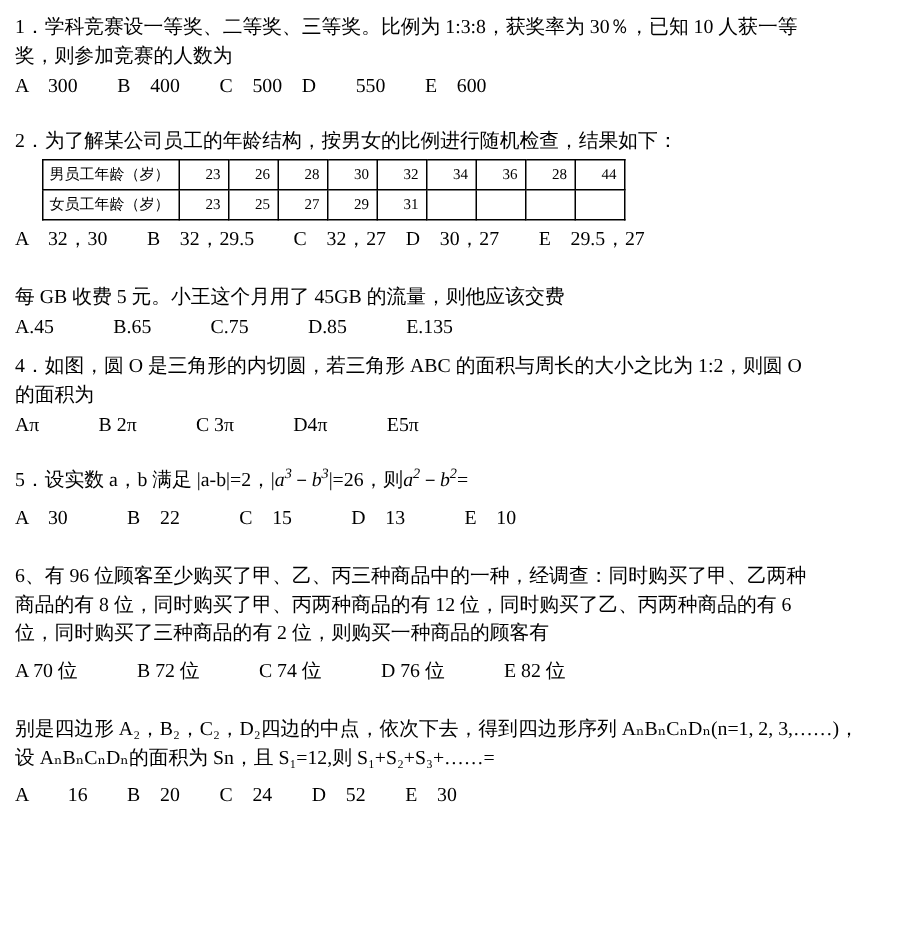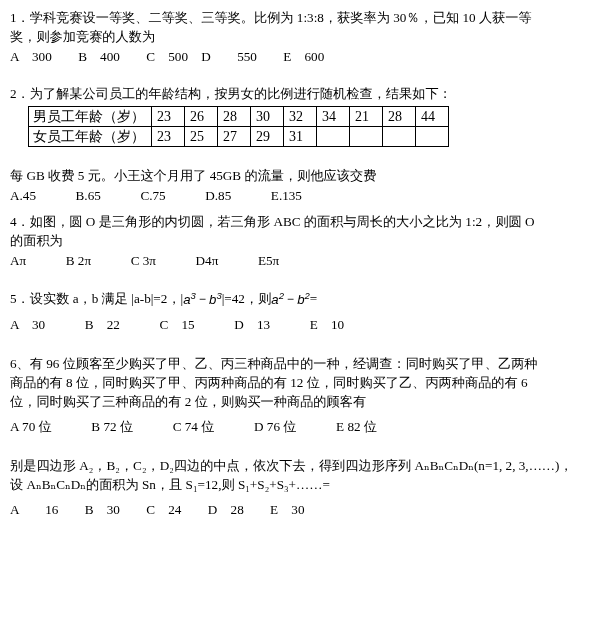--- a/index.html
+++ b/index.html
@@ -34,40 +34,40 @@
     white-space: pre;
     margin-top: 1px;
   }
   .gap-sm { height: 5px; }
   .gap-md { height: 11px; }
   .gap-lg { height: 13px; }
 
   table.agetable {
     border-collapse: collapse;
     margin: 3px 0 2px 18px;
-    font-size: 14px;
+    font-size: 10px;
   }
   table.agetable td {
     border: 1px solid #000;
     padding: 1px 5px;
-    text-align: left;
+    text-align: right;
     height: 17px;
     line-height: 17px;
   }
   table.agetable td.rowhead {
     text-align: left;
     padding-left: 4px;
     padding-right: 6px;
     white-space: nowrap;
   }
   table.agetable td.num {
     min-width: 22px;
   }
   .mathit {
-    font-family: Liberation Sans, sans-serif;
+    font-family: Liberation Serif, serif;
     font-style: italic;
   }
   sup {
     font-size: 0.72em;
     vertical-align: super;
     font-style: italic;
   }
 </style>
 </head>
 <body>
@@ -88,74 +88,75 @@
     <table class="agetable">
       <tbody>
           <tr>
         <td class="rowhead">男员工年龄（岁）</td>
         <td class="num">23</td>
         <td class="num">26</td>
         <td class="num">28</td>
         <td class="num">30</td>
         <td class="num">32</td>
         <td class="num">34</td>
-        <td class="num">21</td>
+        <td class="num">36</td>
         <td class="num">28</td>
         <td class="num">44</td>
       </tr>
       <tr>
         <td class="rowhead">女员工年龄（岁）</td>
         <td class="num">23</td>
         <td class="num">25</td>
         <td class="num">27</td>
         <td class="num">29</td>
         <td class="num">31</td>
         <td class="num"></td>
         <td class="num"></td>
         <td class="num"></td>
         <td class="num"></td>
       </tr>
     </tbody>
       </table>
 
+    <div class="opts">A　32，30　　B　32，29.5　　C　32，27　D　30，27　　E　29.5，27</div>
   </div>
 
   <div class="gap-lg"></div>
 
   <div class="q">
     <div class="line">每 GB 收费 5 元。小王这个月用了 45GB 的流量，则他应该交费</div>
     <div class="opts">A.45　　　B.65　　　C.75　　　D.85　　　E.135</div>
   </div>
 
   <div class="q">
     <div class="line">4．如图，圆 O 是三角形的内切圆，若三角形 ABC 的面积与周长的大小之比为 1:2，则圆 O</div>
     <div class="line">的面积为</div>
     <div class="opts">Aπ　　　B 2π　　　C 3π　　　D4π　　　E5π</div>
   </div>
 
   <div class="gap-md"></div>
 
   <div class="q">
-    <div class="line"><span>5．设实数 a，b 满足 |a-b|=2，|</span><span class="mathit"><span>a</span><sup>3</sup></span><span>－</span><span class="mathit"><span>b</span><sup>3</sup></span><span>|=42，则</span><span class="mathit"><span>a</span><sup>2</sup></span><span>－</span><span class="mathit"><span>b</span><sup>2</sup></span><span>=</span></div>
+    <div class="line"><span>5．设实数 a，b 满足 |a-b|=2，|</span><span class="mathit"><span>a</span><sup>3</sup></span><span>－</span><span class="mathit"><span>b</span><sup>3</sup></span><span>|=26，则</span><span class="mathit"><span>a</span><sup>2</sup></span><span>－</span><span class="mathit"><span>b</span><sup>2</sup></span><span>=</span></div>
     <div class="gap-sm"></div>
     <div class="opts">A　30　　　B　22　　　C　15　　　D　13　　　E　10</div>
   </div>
 
   <div class="gap-lg"></div>
 
   <div class="q">
     <div class="line">6、有 96 位顾客至少购买了甲、乙、丙三种商品中的一种，经调查：同时购买了甲、乙两种</div>
     <div class="line">商品的有 8 位，同时购买了甲、丙两种商品的有 12 位，同时购买了乙、丙两种商品的有 6</div>
     <div class="line">位，同时购买了三种商品的有 2 位，则购买一种商品的顾客有</div>
     <div class="gap-sm"></div>
     <div class="opts">A 70 位　　　B 72 位　　　C 74 位　　　D 76 位　　　E 82 位</div>
   </div>
 
   <div class="gap-lg"></div>
 
   <div class="q">
     <div class="line">别是四边形 A₂，B₂，C₂，D₂四边的中点，依次下去，得到四边形序列 AₙBₙCₙDₙ(n=1, 2, 3,……)，</div>
     <div class="line">设 AₙBₙCₙDₙ的面积为 Sn，且 S₁=12,则 S₁+S₂+S₃+……=</div>
     <div class="gap-sm"></div>
-    <div class="opts">A　　16　　B　30　　C　24　　D　28　　E　30</div>
+    <div class="opts">A　　16　　B　20　　C　24　　D　52　　E　30</div>
   </div>
 
 </div>
 
 </body></html>

